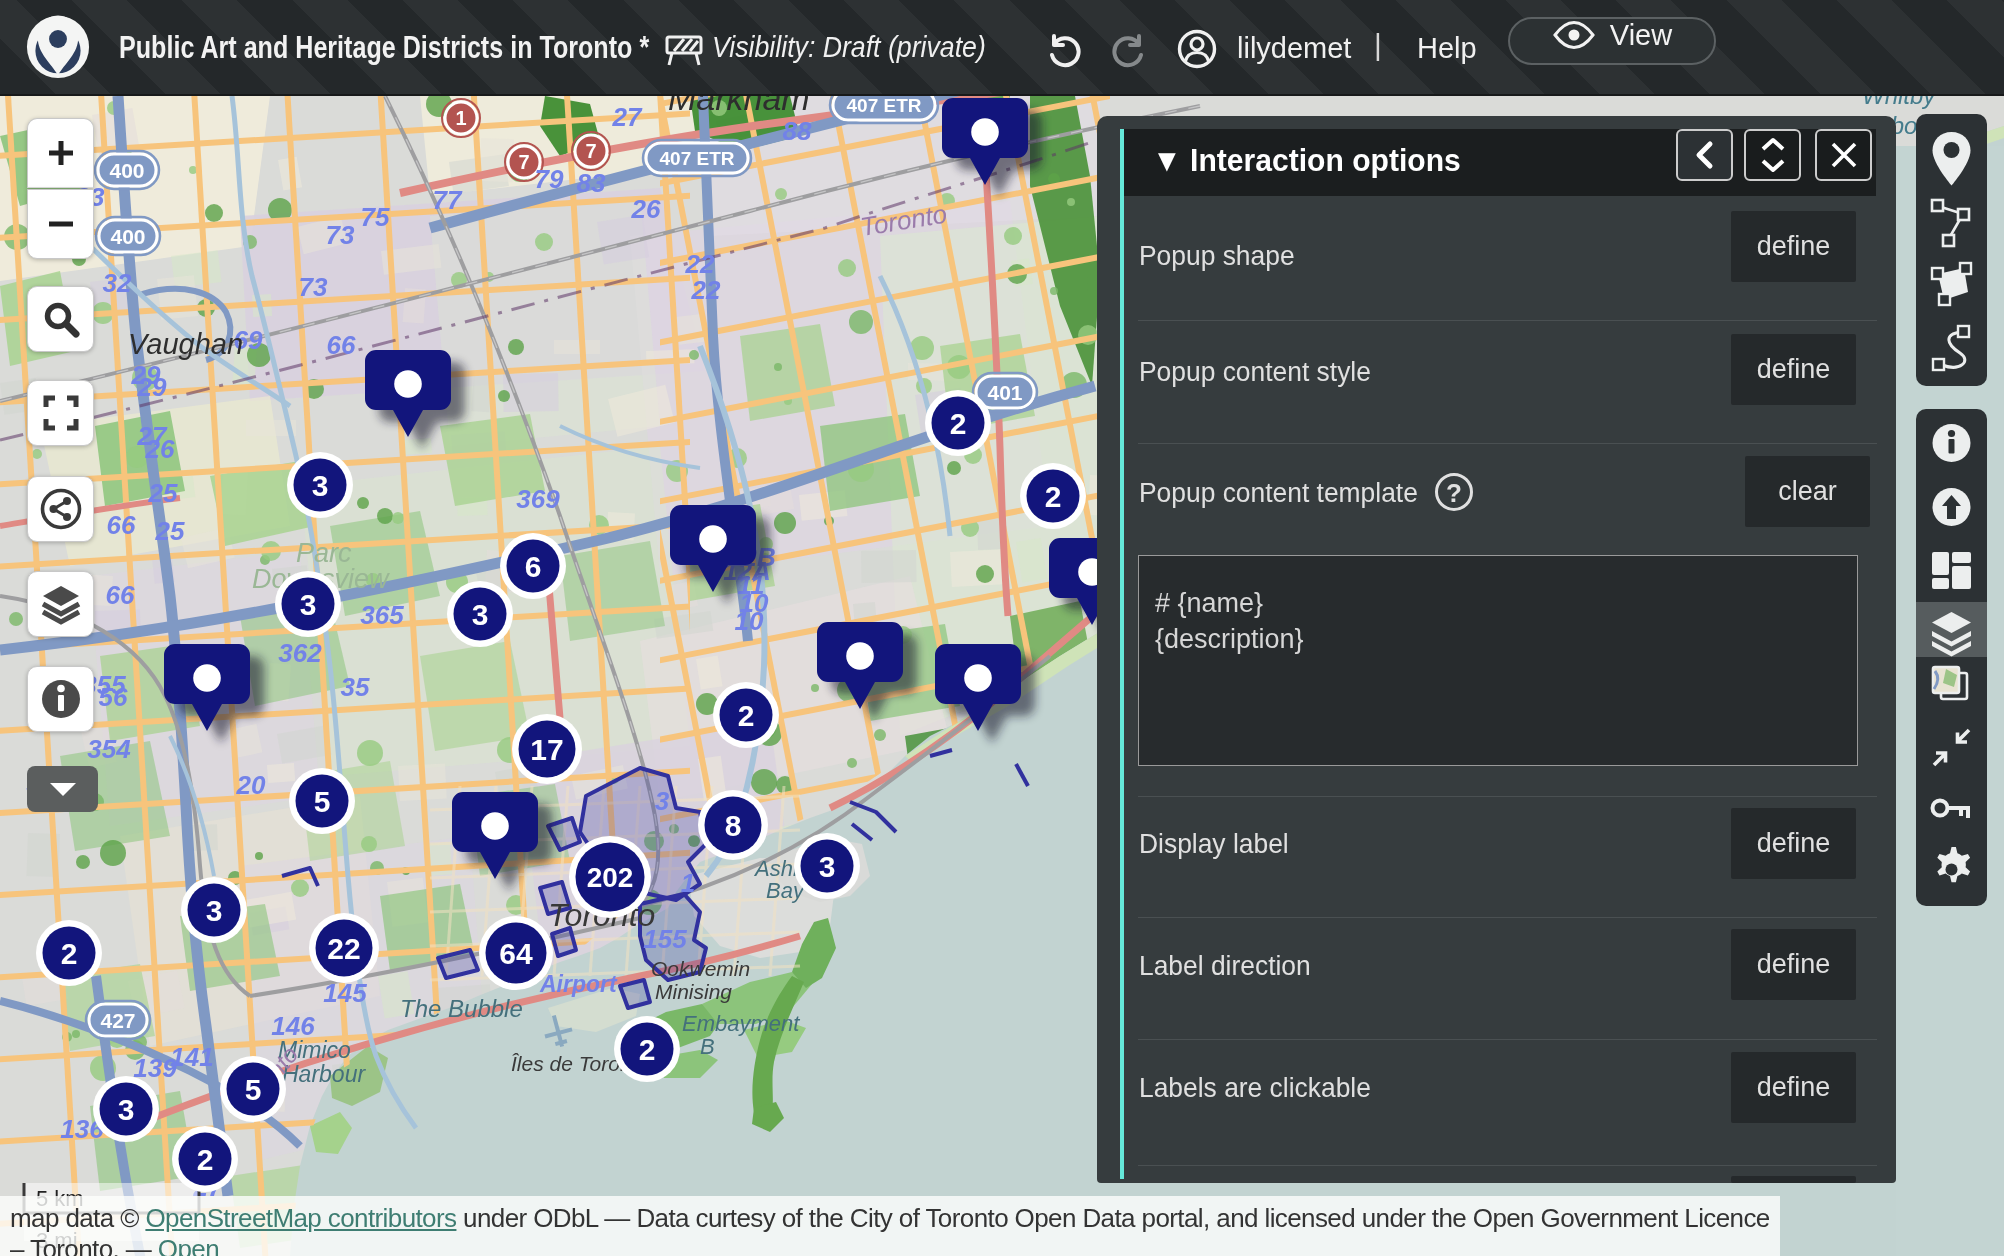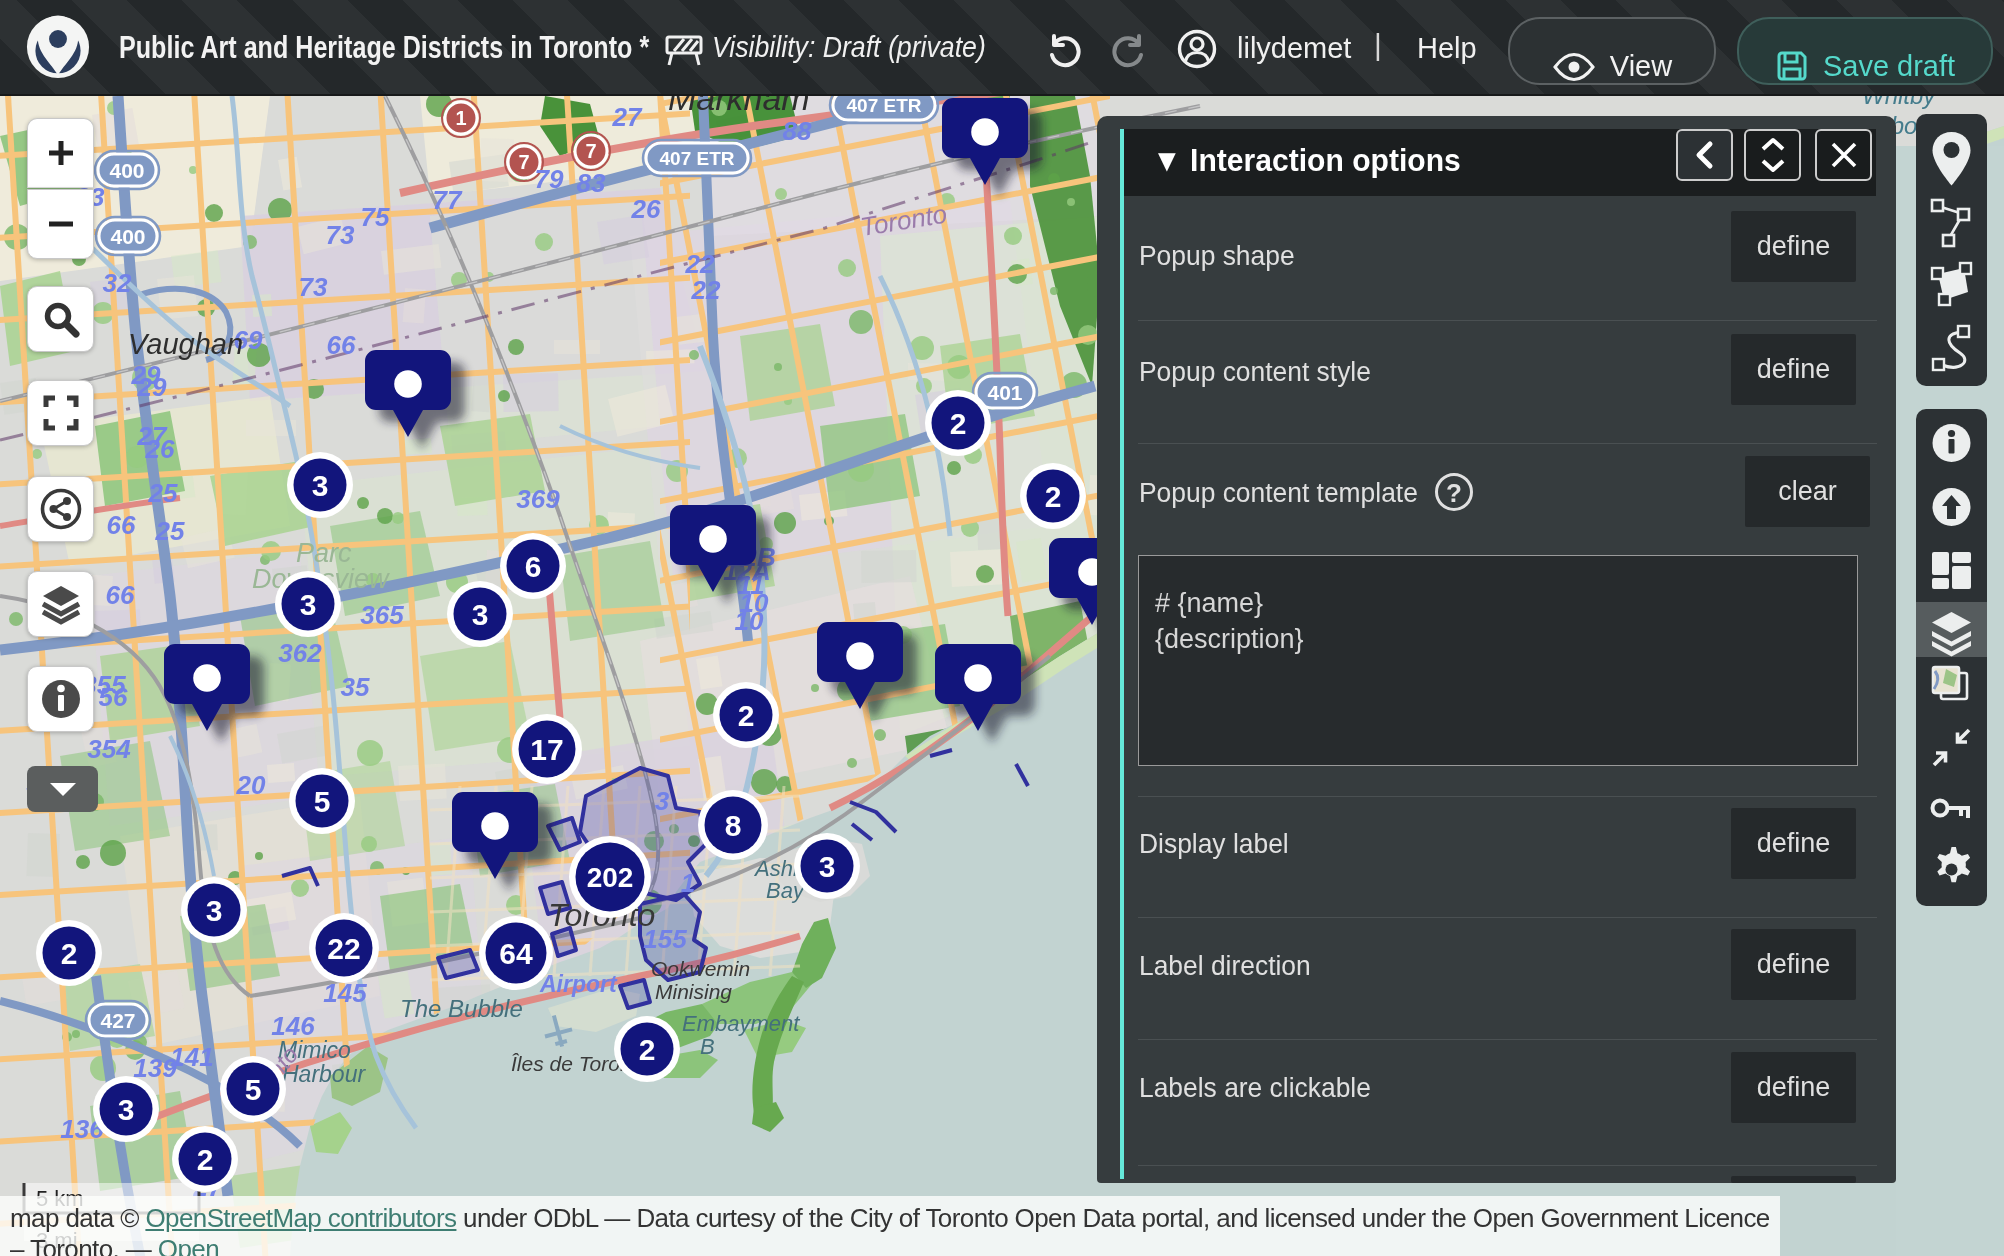--- a/index.html
+++ b/index.html
@@ -13,21 +13,21 @@
     border-bottom:2px solid #17191a; }
   #logo { position:absolute; left:26px; top:15px; }
   #title { position:absolute; left:119px; top:30px; font-size:31px; font-weight:bold; color:#f2f2f2;
     transform-origin:0 50%; transform:scaleX(0.81); white-space:nowrap; }
   #vis { position:absolute; left:712px; top:31px; font-size:29px; font-style:italic; color:#f0f0f0;
     transform-origin:0 50%; transform:scaleX(0.92); white-space:nowrap; }
   .hico { position:absolute; top:28px; }
   #usr { position:absolute; left:1237px; top:32px; font-size:29px; color:#f0f0f0; }
   #sep { position:absolute; left:1374px; top:28px; font-size:30px; color:#d8d8d8; }
   #help { position:absolute; left:1417px; top:32px; font-size:29px; color:#f0f0f0; }
-  .pill { position:absolute; top:17px; height:68px; border-radius:32px; display:flex; align-items:flex-end; justify-content:center; }
+  .pill { position:absolute; top:17px; height:48px; border-radius:32px; display:flex; align-items:flex-start; justify-content:center; }
   #viewbtn { left:1508px; width:208px; background:#2c3133; border:2px solid #5c6163; }
   #viewbtn span { color:#f2f2f2; font-size:29px; margin-left:14px; }
   #savebtn { left:1737px; width:256px; background:#273a39; border:2px solid #3f5f5b; }
   #savebtn span { color:#55d9cb; font-size:29px; margin-left:14px; }
 
   
   #map { position:absolute; left:0; top:96px; width:2004px; height:1160px; }
 
   
   #popup { position:absolute; left:468px; top:330px; width:490px; height:153px; z-index:20;
@@ -794,27 +794,20 @@
     <div id="usr">lilydemet</div>
     <div id="sep">|</div>
     <div id="help">Help</div>
     <div class="pill" id="viewbtn">
       <svg width="44" height="32" viewBox="0 0 44 32" fill="none">
         <path d="M3,16 C10,6.5 16,3.5 22,3.5 C28,3.5 34,6.5 41,16 C34,25.5 28,28.5 22,28.5 C16,28.5 10,25.5 3,16 Z" stroke="#f2f2f2" stroke-width="3"></path>
         <circle cx="22" cy="16" r="5.5" fill="#f2f2f2"></circle>
       </svg>
       <span>View</span>
     </div>
-    <div class="pill" id="savebtn">
-      <svg width="34" height="34" viewBox="0 0 34 34" fill="none">
-        <path d="M4,7 a3,3 0 0 1 3,-3 h19 l4,4 v19 a3,3 0 0 1 -3,3 h-20 a3,3 0 0 1 -3,-3 z" stroke="#55d9cb" stroke-width="3"></path>
-        <path d="M10,4 v9 h12 v-9 M9,30 v-10 h16 v10" stroke="#55d9cb" stroke-width="3" fill="none"></path>
-      </svg>
-      <span>Save draft</span>
-    </div>
   </div>
 
   <div class="lbtn" style="top:118px; height:70px; border-radius:10px 10px 0 0; border-bottom:1px solid #ddd;">
     <svg width="40" height="40" viewBox="0 0 40 40">
         <path d="M20,8 V32 M8,20 H32" stroke="#222" stroke-width="5"></path>
       </svg>
   </div>
   <div class="lbtn" style="top:189px; height:70px; border-radius:0 0 10px 10px;">
     <svg width="40" height="40" viewBox="0 0 40 40">
         <path d="M8,20 H32" stroke="#222" stroke-width="5"></path>

